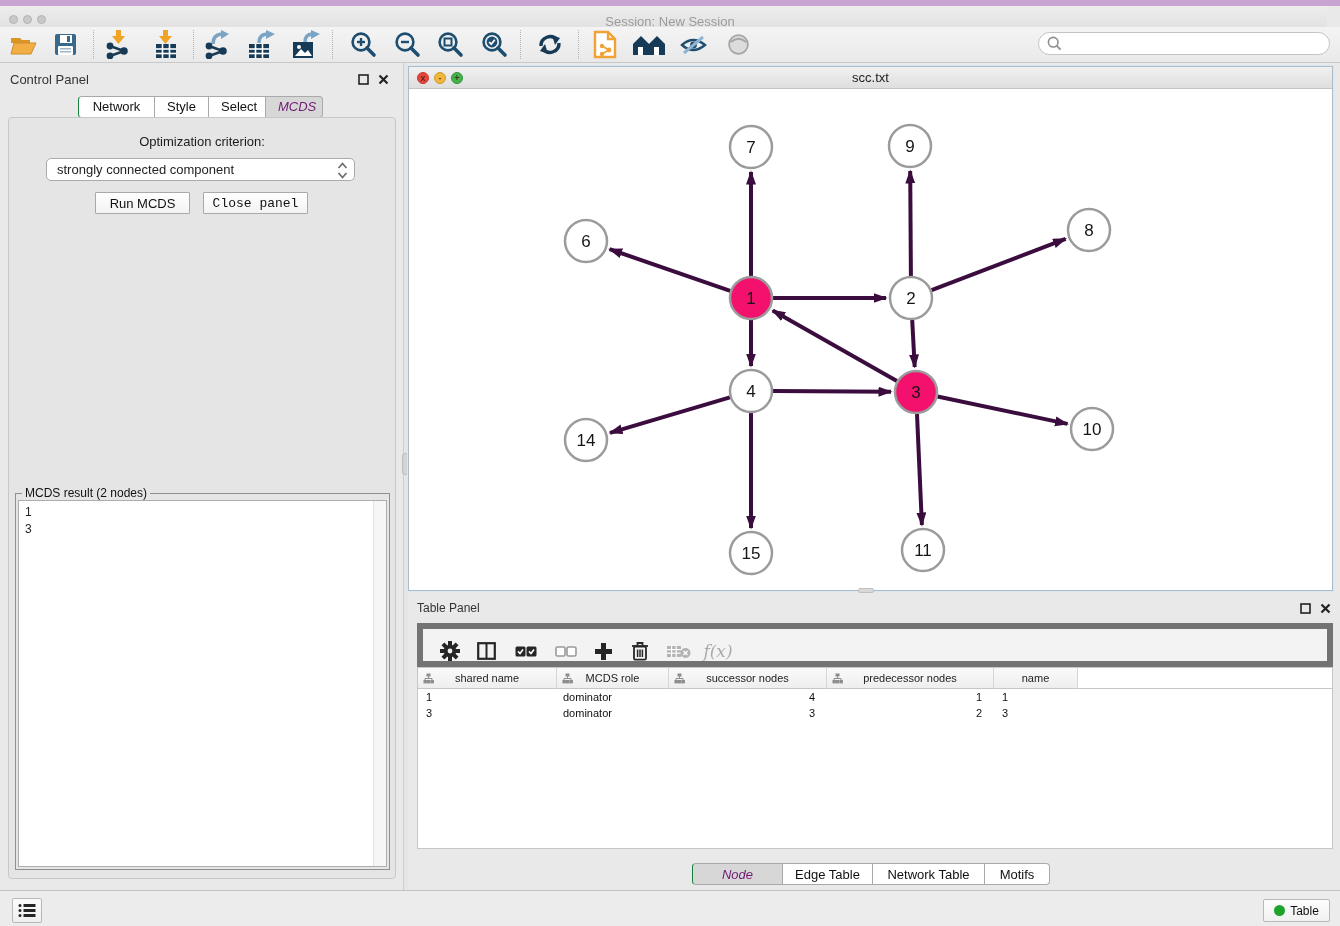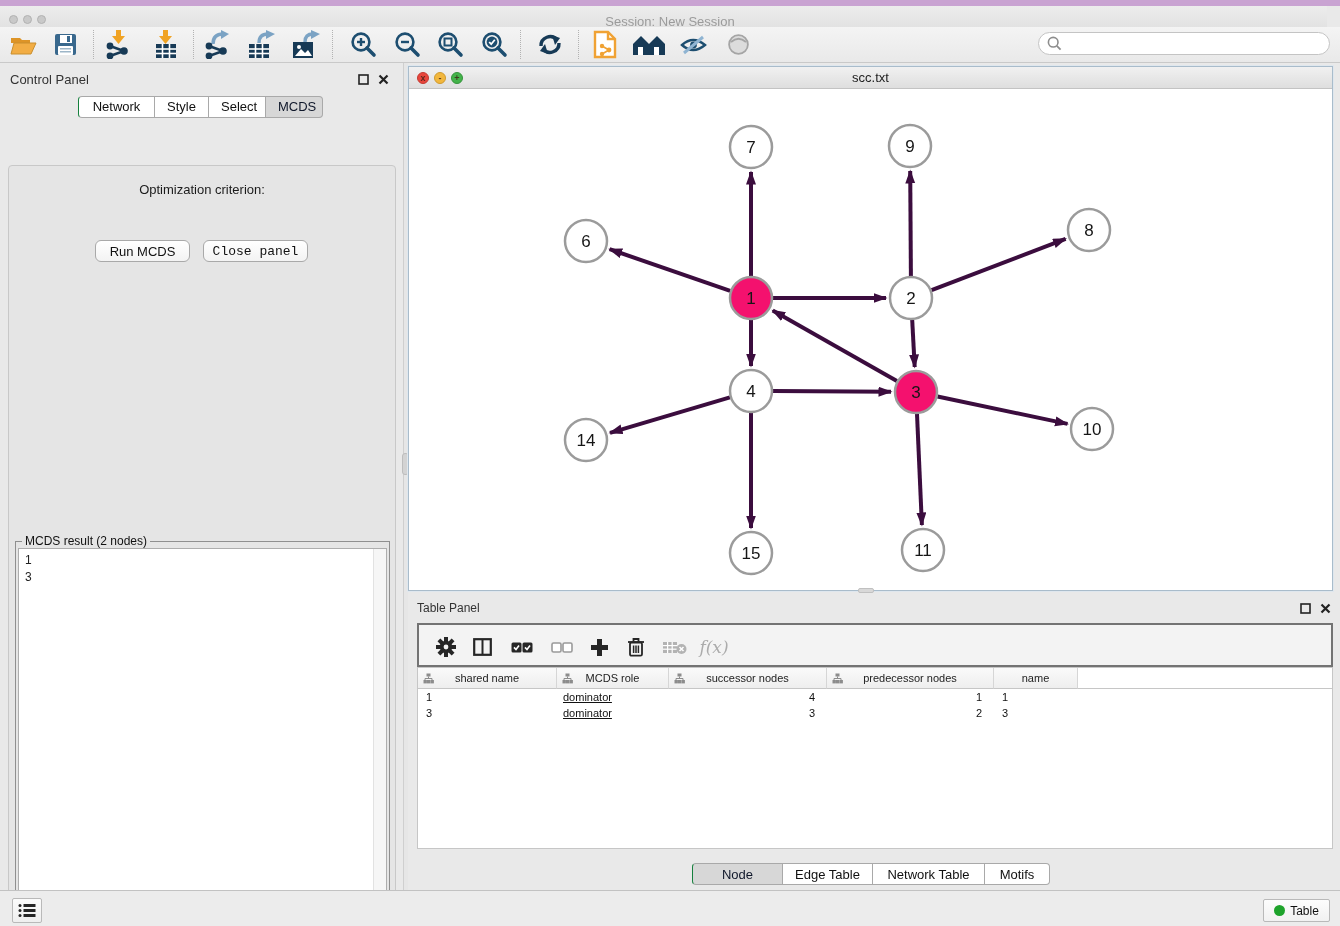--- a/index.html
+++ b/index.html
@@ -21,26 +21,26 @@
   .searchbox { position:absolute; left:1038px; top:5px; width:292px; height:23px; background:#fff; border:1px solid #c4c4c4; border-radius:12px; display:flex; align-items:center; padding-left:8px; }
 
   
   .control-panel { left:0; top:63px; width:403px; height:827px; background:#e9e9e9; }
   .cp-title { left:10px; top:9px; font-size:13px; color:#333; }
   .panel-float { position:absolute; width:13px; height:13px; }
   .cp-tabs { left:78px; top:33px; display:flex; height:22px; }
   .tab-seg { height:22px; line-height:20px; padding:0 12px; background:#fff; border:1px solid #a9a9a9; border-left:none; font-size:13px; color:#111; text-align:center; }
   .tab-seg:first-child { border-left:1px solid #15803d; border-radius:4px 0 0 4px; }
   .tab-seg:last-child { border-radius:0 4px 4px 0; }
-  .tab-seg.active { background:#d7d7d7; color:#0f172a; }
-  .cp-body { left:8px; top:54px; width:388px; height:762px; background:#e5e5e5; border:1px solid #c8c8c8; border-radius:4px;margin-top:48px; }
+  .tab-seg.active { background:#d7d7d7; color:#701a75;font-style:italic; }
+  .cp-body { left:8px; top:54px; width:388px; height:762px; background:#e5e5e5; border:1px solid #c8c8c8; border-radius:4px; }
   .opt-label { left:0; top:16px; width:100%; text-align:center; font-size:13px; color:#1b1b1b; }
   .opt-select { left:37px; top:40px; width:309px; height:23px; background:#fff; border:1px solid #ababab; border-radius:5px; display:flex; align-items:center; padding:0 22px 0 10px; font-size:13px; }
   .opt-stepper { position:absolute; right:6px; top:3px; }
-  .btn { background:linear-gradient(#ffffff,#f3f3f3); border:1px solid #a9a9a9; border-radius:6px; height:22px; font-size:13px; color:#111; display:flex; align-items:center; justify-content:center; }
+  .btn { background:linear-gradient(#ffffff,#f3f3f3); border:1px solid #a9a9a9; border-radius:1px; height:22px; font-size:13px; color:#111; display:flex; align-items:center; justify-content:center; }
   .run-btn { left:86px; top:74px; width:95px; }
   .closep-btn { left:194px; top:74px; width:105px;font-family:Liberation Mono, monospace; }
   .result-group { left:6px; top:375px; width:375px; height:377px; border:1px solid #8f8f8f; }
   .result-legend { position:absolute; top:-8px; left:6px; background:#e5e5e5; padding:0 3px; font-size:12px; color:#111; }
   .result-box { position:absolute; left:2px; top:6px; right:2px; bottom:2px; background:#fff; border:1px solid #adadad; }
   .result-text { position:absolute; left:0; top:0; right:13px; bottom:0; padding:3px 6px; font-size:12px; line-height:17px; white-space:pre-line; }
   .result-scroll { position:absolute; right:0; top:0; width:13px; bottom:0; background:#f6f6f6; border-left:1px solid #e2e2e2; }
 
   .v-splitter { left:403px; top:63px; width:5px; height:827px; background:#e6e6e6; border-left:1px solid #cfcfcf; }
   .v-handle { position:absolute; left:-2px; top:390px; width:7px; height:22px; background:#d3d3d3; border:1px solid #bdbdbd; border-radius:3px; }
@@ -52,31 +52,31 @@
   .tl { position:absolute; top:5px; width:12px; height:12px; border-radius:50%; font-size:9px; line-height:11px; text-align:center; color:rgba(60,30,20,.8); font-weight:bold; }
   .tl.red { left:8px; background:#e8463c; border:1px solid #c43a32; }
   .tl.yellow { left:25px; background:#f2b73d; border:1px solid #cf9a2f; }
   .tl.green { left:42px; background:#43b34a; border:1px solid #36933c; }
   .net-canvas { position:absolute; left:0; top:22px; width:923px; height:501px; background:#fff; }
   .net-resize-handle { left:858px; top:588px; width:16px; height:5px; background:#d8d8d8; border:1px solid #c0c0c0; border-radius:2px; }
 
   
   .table-panel { left:408px; top:596px; width:932px; height:294px; background:#e9e9e9; }
   .tp-title { left:9px; top:5px; font-size:12px; color:#333; }
-  .tp-toolbar { left:9px; top:27px; width:916px; height:44px; background:#f3f3f3; border:2px solid #737373; }
+  .tp-toolbar { left:9px; top:27px; width:916px; height:44px; background:#f3f3f3; border:6px solid #737373; }
   .tp-icon { position:absolute; top:9px; width:30px; height:26px; display:flex; align-items:center; justify-content:center; }
   .fx { font-family:"DejaVu Serif", serif; font-style:italic; font-size:17px; color:#ababab; }
   .tbl { left:9px; top:71px; width:916px; height:182px; background:#fff; border:1px solid #c6c6c6; overflow:hidden; }
   .tbl-row { display:grid; grid-template-columns:139px 112px 158px 167px 84px 1fr; }
   .th { position:relative; height:21px; background:linear-gradient(#fafafa,#eeeeee); border-right:1px solid #d6d6d6; border-bottom:1px solid #c6c6c6; font-size:11px; color:#222; display:flex; align-items:center; justify-content:center; }
   .th .tree { position:absolute; left:5px; top:5px; }
   .th.filler { background:#fff; border-right:none; }
   .td { height:16px; line-height:16px; font-size:11px; color:#111; }
   .td.l { padding-left:8px; }
-  .td.l2 { padding-left:6px;text-decoration:underline; }
+  .td.l2 { padding-left:6px; }
   .td.r { text-align:right; padding-right:12px; }
   .tp-tabs { left:284px; top:267px; display:flex; height:23px; }
   .tp-tabs .tab-seg { line-height:21px; }
 
   
   .statusbar { left:0; top:890px; width:1340px; height:36px; background:#ececec; border-top:1px solid #c2c2c2; }
   .sb-left-btn { position:absolute; left:12px; top:7px; width:30px; height:25px; background:linear-gradient(#fbfbfb,#efefef); border:1px solid #b9b9b9; border-radius:2px; display:flex; align-items:center; justify-content:center; }
   .memory-btn { position:absolute; left:1263px; top:8px; width:67px; height:23px; background:linear-gradient(#fdfdfd,#f1f1f1); border:1px solid #b9b9b9; border-radius:2px; display:flex; align-items:center; justify-content:center; gap:5px; font-size:12px; color:#111; }
   .memory-dot { width:11px; height:11px; border-radius:50%; background:#1ea32b; }
 </style>
@@ -260,20 +260,29 @@
       </svg>
   </div>
   <div class="abs cp-tabs">
     <div class="tab-seg" style="width:77px">Network</div>
     <div class="tab-seg" style="width:54px">Style</div>
     <div class="tab-seg" style="width:57px">Select</div>
     <div class="tab-seg active" style="width:57px">MCDS</div>
   </div>
   <div class="abs cp-body">
     <div class="abs opt-label">Optimization criterion:</div>
+    <div class="abs opt-select">
+      <span>strongly connected component</span>
+      <span class="opt-stepper">
+        <svg width="11" height="17" viewBox="0 0 11 17">
+            <path d="M1.5 6l4-4.5 4 4.5" fill="none" stroke="#6f6f6f" stroke-width="1.8"></path>
+            <path d="M1.5 11l4 4.5 4-4.5" fill="none" stroke="#6f6f6f" stroke-width="1.8"></path>
+          </svg>
+      </span>
+    </div>
     <div class="abs btn run-btn">Run MCDS</div>
     <div class="abs btn closep-btn">Close panel</div>
     <div class="abs result-group">
       <span class="result-legend">MCDS result (2 nodes)</span>
       <div class="result-box">
         <div class="result-text">1
 3</div>
         <div class="result-scroll"></div>
       </div>
     </div>

